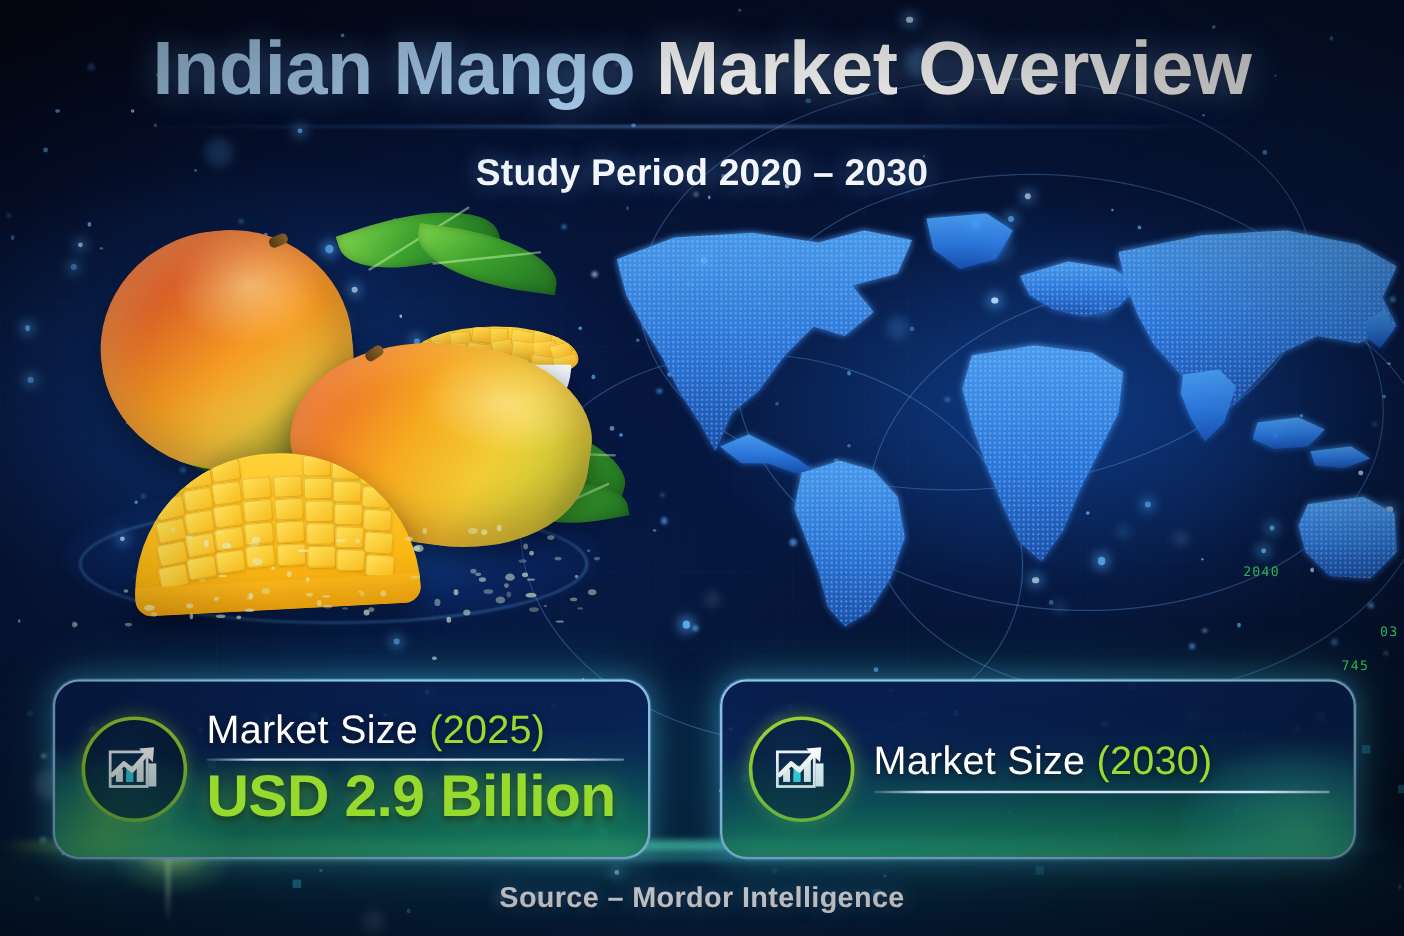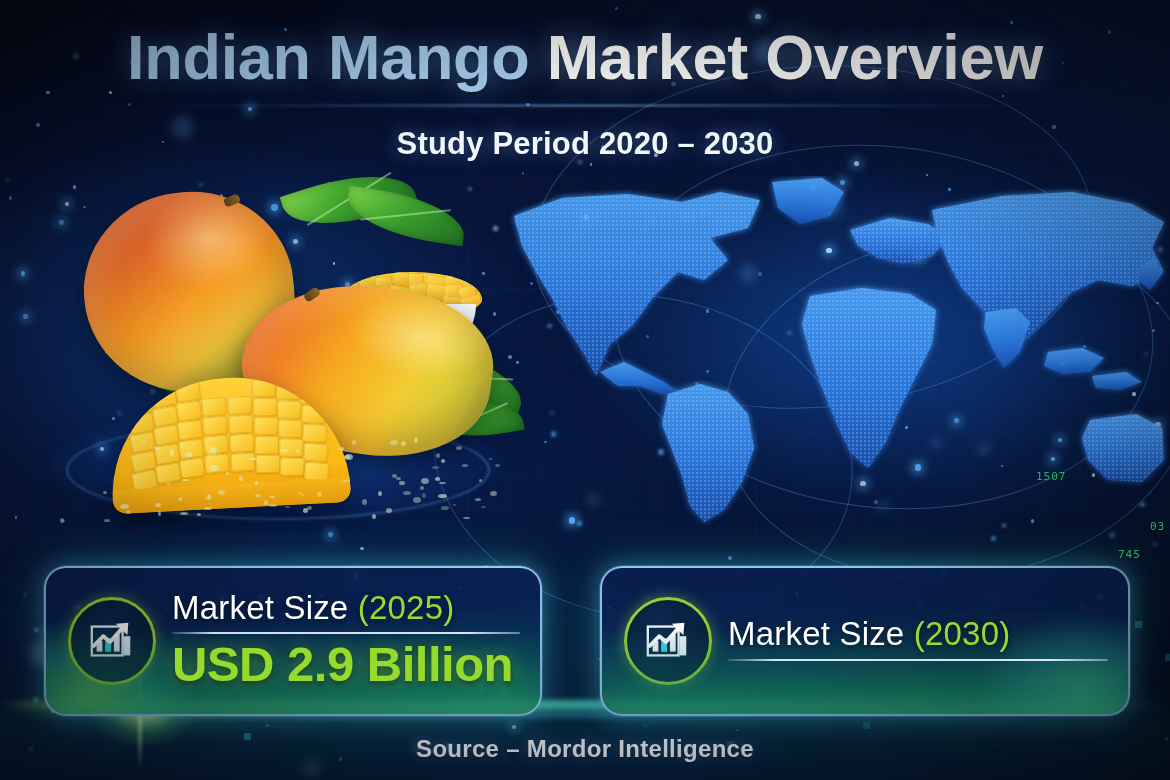--- a/index.html
+++ b/index.html
@@ -839,15 +839,15 @@
       </div>
     </div>
   </div>
 
   <div class="source">Source – Mordor Intelligence</div>
 
   <div class="bg-vignette"></div>
   <div id="codebits">
       <span class="codebit" style="left:1118px;top:548px">745</span>
       <span class="codebit" style="left:1150px;top:520px">03</span>
-      <span class="codebit" style="left:1036px;top:470px">1507</span>
+      <span class="codebit" style="left:1036px;top:470px">2040</span>
     </div>
 </div>
 
 </body></html>

